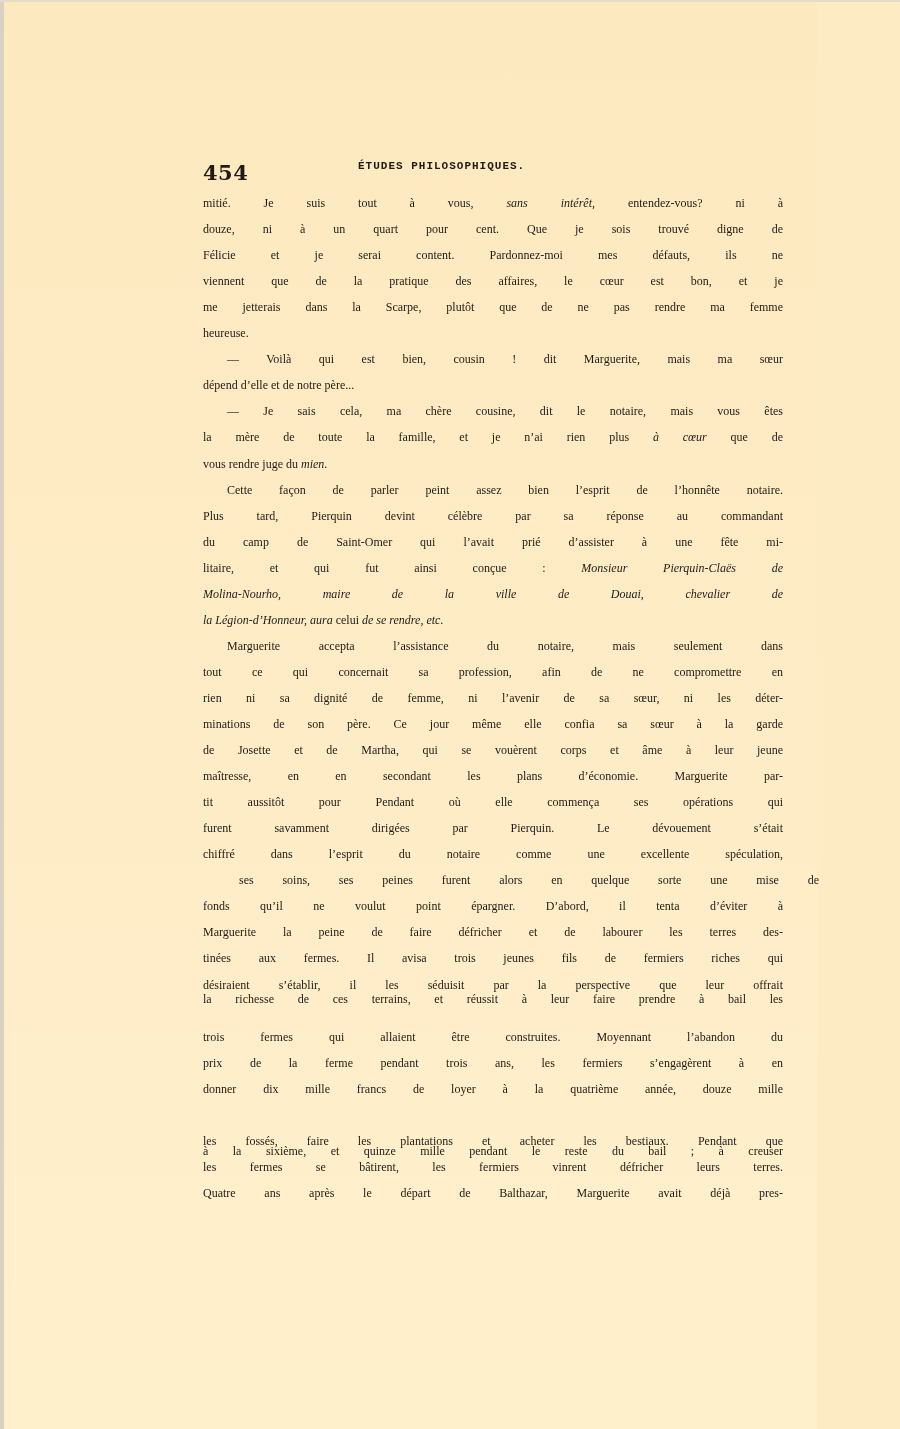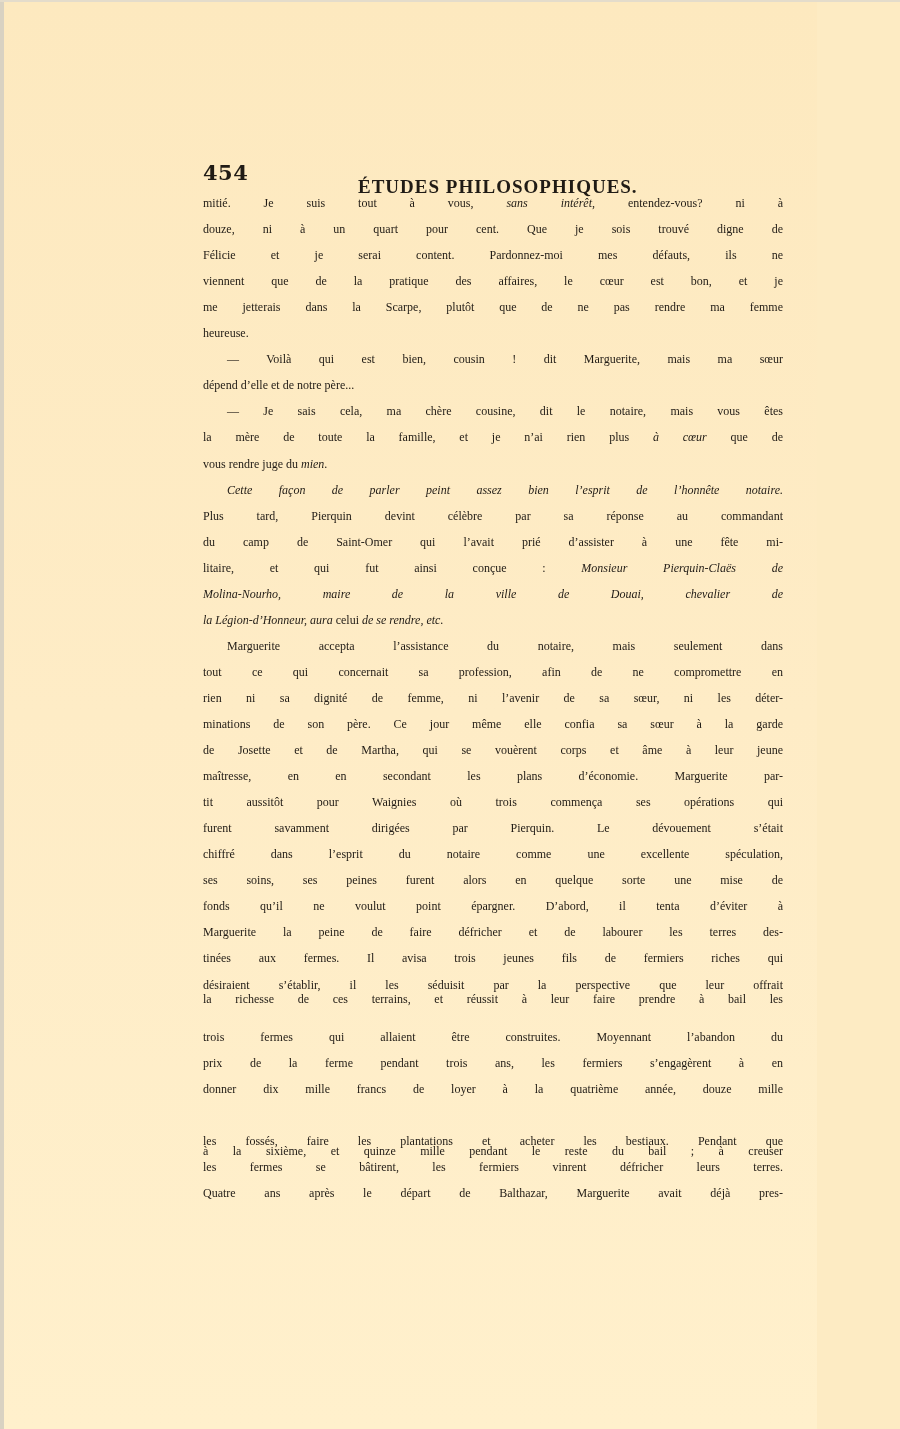--- a/index.html
+++ b/index.html
@@ -18,22 +18,22 @@
   .edge-top { position:absolute; left:0; top:0; width:900px; height:2px; background:#e4dccb; }
   .header {
     position:absolute; left:203px; top:160px; width:580px; height:28px;
   }
   .page-number {
     position:absolute; left:0; top:0;
     font-family:"DejaVu Serif",serif; font-weight:bold; font-size:21px;
     letter-spacing:0.5px;
   }
   .running-title {
-    position:absolute; left:155px; top:16px;
-    font-family:Liberation Serif, serif; font-weight:bold; font-size:19px;
+    position:absolute; left:155px; top:0;
+    font-family:Liberation Mono, monospace; font-weight:bold; font-size:11px;
     letter-spacing:1px;
   }
   .text-block {
     position:absolute; left:203px; top:190px; width:580px;
   }
   .line {
     position:absolute; left:0; width:580px; height:26px;
     font-size:12px; line-height:26px; white-space:nowrap;
     text-align:justify; text-align-last:justify;
     font-family:"Liberation Serif",serif;
@@ -59,36 +59,36 @@
       <div class="line" style="top: 26.05px;"><span>douze, ni à un quart pour cent. Que je sois trouvé digne de</span></div>
       <div class="line" style="top: 52.1px;"><span>Félicie et je serai content. Pardonnez-moi mes défauts, ils ne</span></div>
       <div class="line" style="top: 78.15px;"><span>viennent que de la pratique des affaires, le cœur est bon, et je</span></div>
       <div class="line" style="top: 104.2px;"><span>me jetterais dans la Scarpe, plutôt que de ne pas rendre ma femme</span></div>
       <div class="line last" style="top: 130.25px;"><span>heureuse.</span></div>
       <div class="line indent" style="top: 156.3px;"><span>— Voilà qui est bien, cousin ! dit Marguerite, mais ma sœur</span></div>
       <div class="line last" style="top: 182.35px;"><span>dépend d’elle et de notre père...</span></div>
       <div class="line indent" style="top: 208.4px;"><span>— Je sais cela, ma chère cousine, dit le notaire, mais vous êtes</span></div>
       <div class="line" style="top: 234.45px;"><span>la mère de toute la famille, et je n’ai rien plus </span><em>à cœur</em><span> que de</span></div>
       <div class="line last" style="top: 260.5px;"><span>vous rendre juge du </span><em>mien</em><span>.</span></div>
-      <div class="line indent" style="top: 286.55px; font-style: italic;"><span>Cette façon de parler peint assez bien l’esprit de l’honnête notaire.</span></div>
+      <div class="line indent" style="top: 286.55px;"><span>Cette façon de parler peint assez bien l’esprit de l’honnête notaire.</span></div>
       <div class="line" style="top: 312.6px;"><span>Plus tard, Pierquin devint célèbre par sa réponse au commandant</span></div>
       <div class="line" style="top: 338.65px;"><span>du camp de Saint-Omer qui l’avait prié d’assister à une fête mi-</span></div>
       <div class="line" style="top: 364.7px;"><span>litaire, et qui fut ainsi conçue : </span><em>Monsieur Pierquin-Claës de</em></div>
       <div class="line" style="top: 390.75px;"><em>Molina-Nourho, maire de la ville de Douai, chevalier de</em></div>
       <div class="line last" style="top: 416.8px;"><em>la Légion-d’Honneur, aura</em><span> celui </span><em>de se rendre, etc.</em></div>
       <div class="line indent" style="top: 442.85px;"><span>Marguerite accepta l’assistance du notaire, mais seulement dans</span></div>
       <div class="line" style="top: 468.9px;"><span>tout ce qui concernait sa profession, afin de ne compromettre en</span></div>
       <div class="line" style="top: 494.95px;"><span>rien ni sa dignité de femme, ni l’avenir de sa sœur, ni les déter-</span></div>
       <div class="line" style="top: 521px;"><span>minations de son père. Ce jour même elle confia sa sœur à la garde</span></div>
       <div class="line" style="top: 547.05px;"><span>de Josette et de Martha, qui se vouèrent corps et âme à leur jeune</span></div>
       <div class="line" style="top: 573.1px;"><span>maîtresse, en en secondant les plans d’économie. Marguerite par-</span></div>
-      <div class="line" style="top: 599.15px;"><span>tit aussitôt pour Waignies où trois commença ses opérations qui</span></div>
+      <div class="line" style="top: 599.15px;"><span>tit aussitôt pour Pendant où elle commença ses opérations qui</span></div>
       <div class="line" style="top: 625.2px;"><span>furent savamment dirigées par Pierquin. Le dévouement s’était</span></div>
       <div class="line" style="top: 651.25px;"><span>chiffré dans l’esprit du notaire comme une excellente spéculation,</span></div>
-      <div class="line" style="top: 677.3px;"><span>ses soins, ses peines furent alors en quelque sorte une mise de</span></div>
+      <div class="line" style="top: 677.3px; margin-left: 36px;"><span>ses soins, ses peines furent alors en quelque sorte une mise de</span></div>
       <div class="line" style="top: 703.35px;"><span>fonds qu’il ne voulut point épargner. D’abord, il tenta d’éviter à</span></div>
       <div class="line" style="top: 729.4px;"><span>Marguerite la peine de faire défricher et de labourer les terres des-</span></div>
       <div class="line" style="top: 755.45px;"><span>tinées aux fermes. Il avisa trois jeunes fils de fermiers riches qui</span></div>
       <div class="line" style="top: 781.5px;"><span>désiraient s’établir, il les séduisit par la perspective que leur offrait</span></div>
       <div class="line" style="top: 796px;"><span>la richesse de ces terrains, et réussit à leur faire prendre à bail les</span></div>
       <div class="line" style="top: 833.6px;"><span>trois fermes qui allaient être construites. Moyennant l’abandon du</span></div>
       <div class="line" style="top: 859.65px;"><span>prix de la ferme pendant trois ans, les fermiers s’engagèrent à en</span></div>
       <div class="line" style="top: 885.7px;"><span>donner dix mille francs de loyer à la quatrième année, douze mille</span></div>
       <div class="line" style="top: 911.75px; margin-top: 36px;"><span>à la sixième, et quinze mille pendant le reste du bail ; à creuser</span></div>
       <div class="line" style="top: 937.8px;"><span>les fossés, faire les plantations et acheter les bestiaux. Pendant que</span></div>

